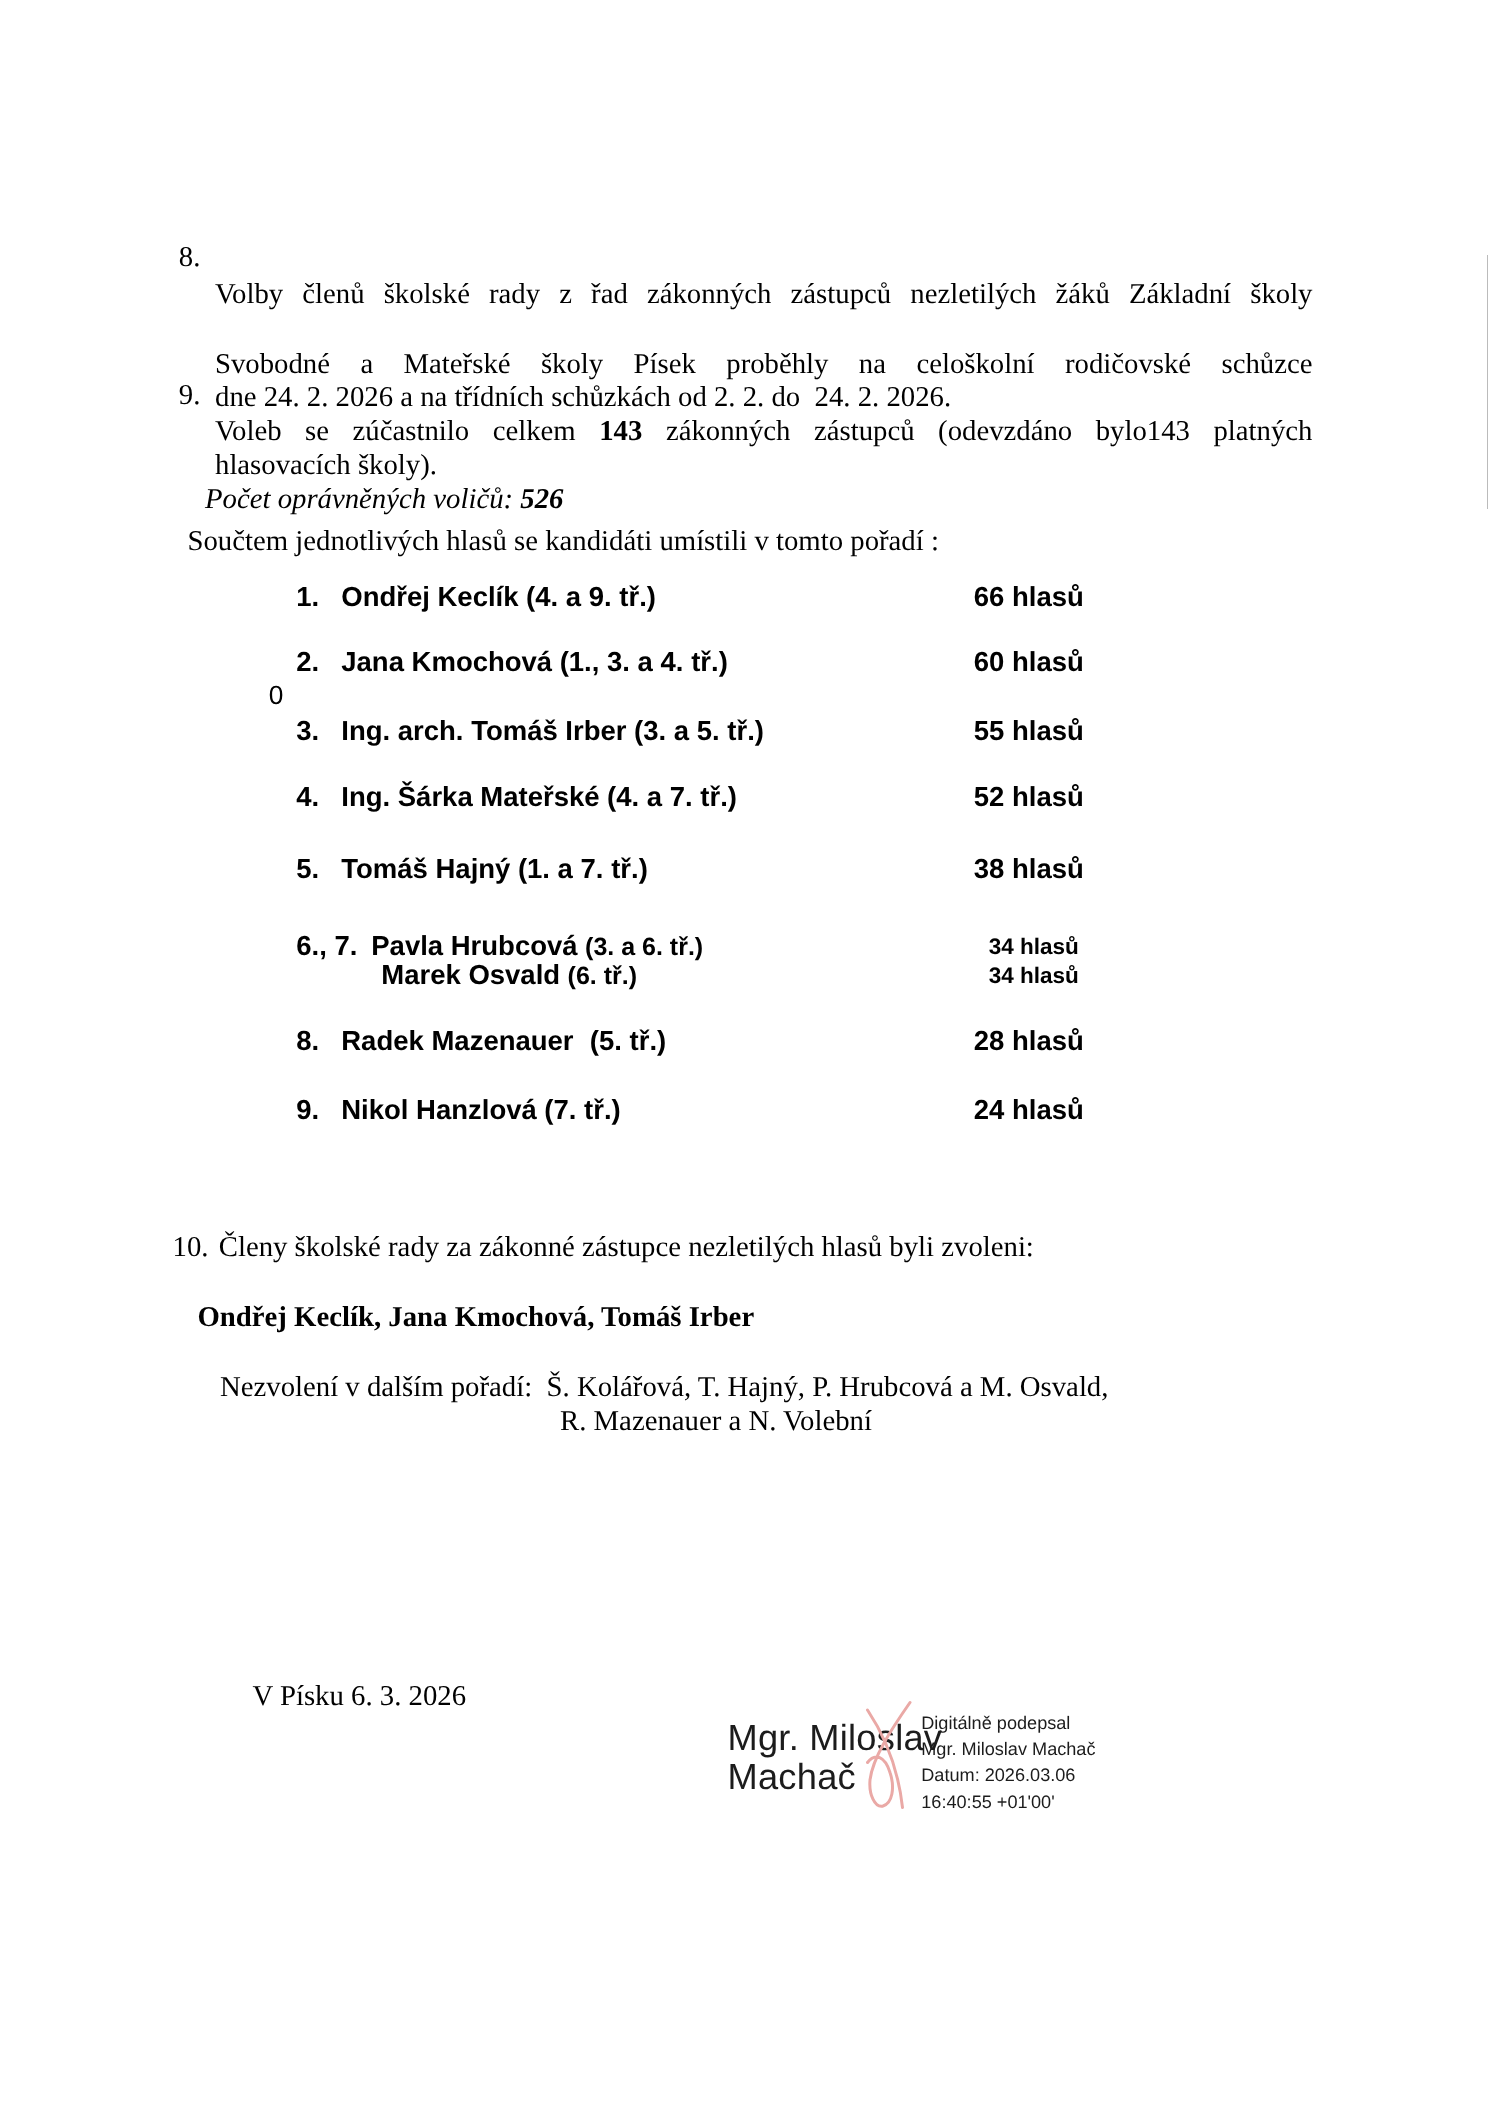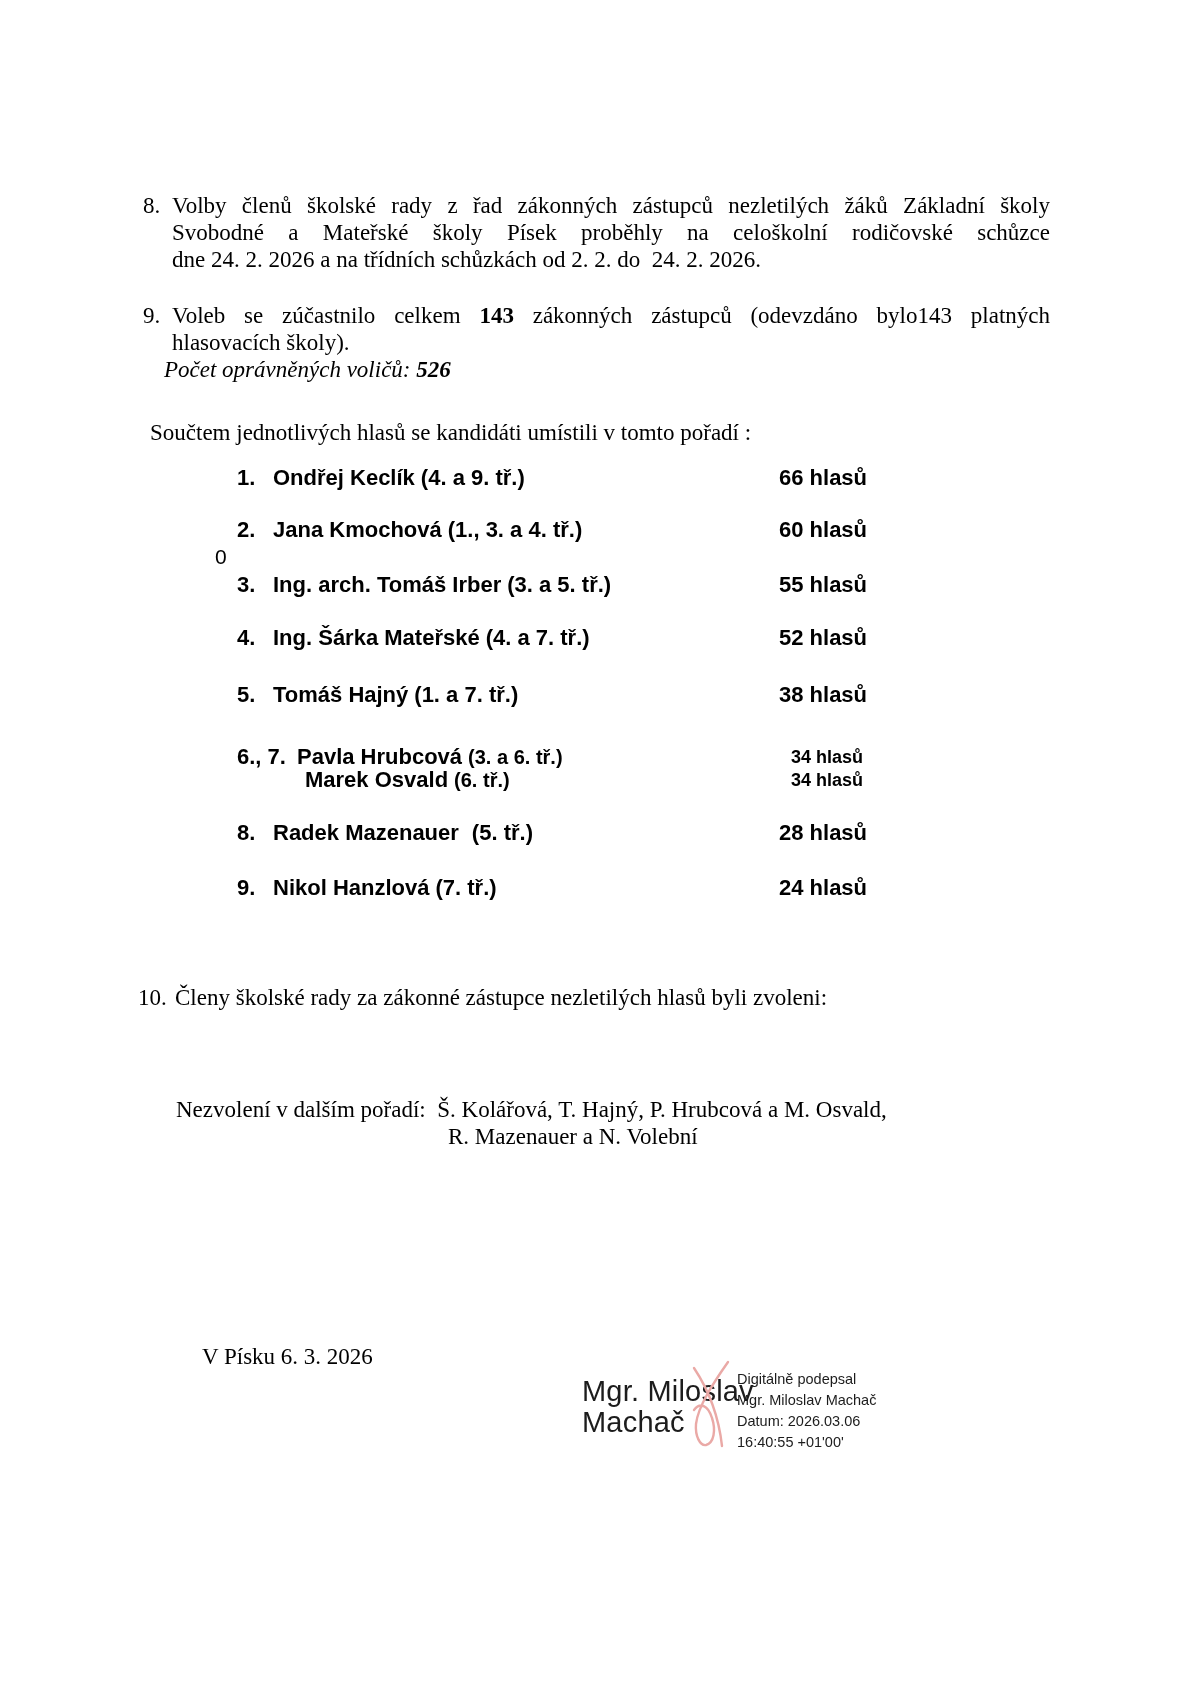--- a/index.html
+++ b/index.html
@@ -7,21 +7,21 @@
     position:relative;
     width:1190px;height:1683px;
     margin:0 auto;
     background:#ffffff;
     overflow:hidden;
     color:#000;
   }
   .abs{position:absolute;}
   .serif{font-family:"Liberation Serif","DejaVu Serif",serif;font-size:23px;line-height:27px;}
   .para{width:878px;}
-  .jline{text-align:justify;text-align-last:justify;}
+  .jline{text-align:justify;text-align-last:justify;margin-top:29px;}
   .pline{white-space:pre-wrap;}
   b{font-weight:bold;}
 
   
   .row{
     position:absolute;left:0;width:100%;height:30px;
     font-family:"Liberation Sans","DejaVu Sans",sans-serif;
     font-weight:bold;font-size:22px;
   }
   .row .rank{position:absolute;left:237px;top:0;}
@@ -112,20 +112,21 @@
   </div>
   <div class="row" style="top:875px;">
     <span class="rank">9.</span>
     <span class="body"><span class="nm">Nikol Hanzlová</span><span class="cls">(7. tř.)</span></span>
     <span class="votes">24 hlasů</span>
   </div>
 
   <div class="abs serif" style="left:138px;top:984px;">10.</div>
   <div class="abs serif" style="left:175px;top:984px;">Členy školské rady za zákonné zástupce nezletilých hlasů byli zvoleni:</div>
 
+  <div class="abs serif" style="left:158px;top:1040px;font-weight:bold;">Ondřej Keclík, Jana Kmochová, Tomáš Irber</div>
 
   <div class="abs serif pline" style="left:176px;top:1096px;">Nezvolení v dalším pořadí:  Š. Kolářová, T. Hajný, P. Hrubcová a M. Osvald,</div>
   <div class="abs serif" style="left:448px;top:1123px;">R. Mazenauer a N. Volební</div>
 
 
   <div class="abs serif" style="left:202px;top:1343px;">V Písku 6. 3. 2026</div>
 
   <div class="abs sig-name" style="left:582px;top:1376px;">
     <div>Mgr. Miloslav</div>
     <div>Machač</div>

